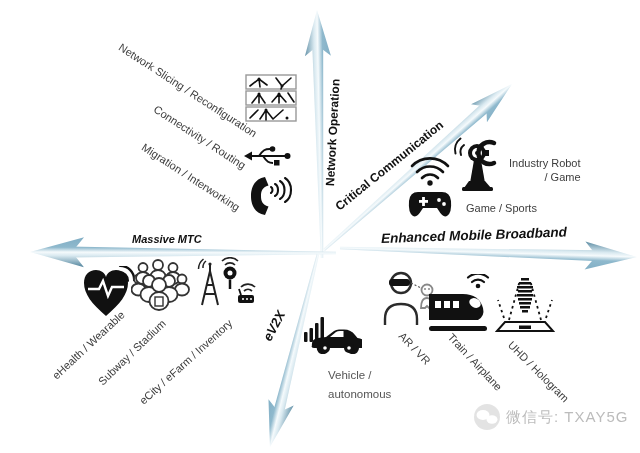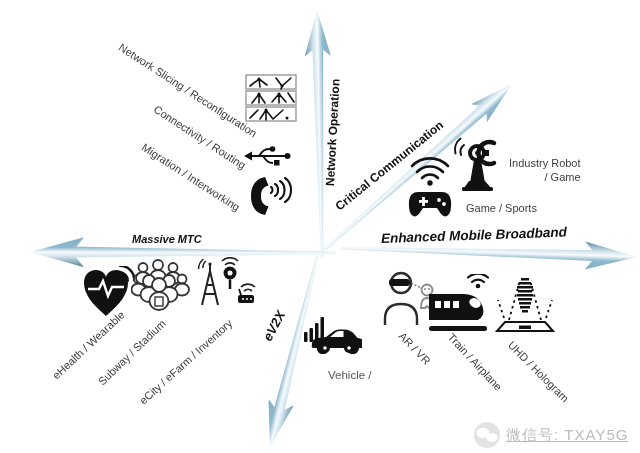--- a/index.html
+++ b/index.html
@@ -251,38 +251,39 @@
     <line x1="51" y1="38" x2="49" y2="32" stroke="#111" stroke-width="1.8"></line>
     <rect x="48" y="38" width="16" height="8" rx="2" fill="#111"></rect>
     <circle cx="53" cy="42" r="1" fill="#fff"></circle>
     <circle cx="57" cy="42" r="1" fill="#fff"></circle>
     <circle cx="61" cy="42" r="1" fill="#fff"></circle>
   </svg>
 
   <div class="rlabel axis-it" style="left:267px;top:334px;font-size:13px;transform:rotate(-62deg);">eV2X</div>
   <div class="block" id="vehicle-label" style="left:308px;top:366px;margin-left:20px;">
     <div>Vehicle /</div>
+    <div>autonomous</div>
   </div>
 
   <svg class="icon" style="left:300px;top:306px;" width="62" height="48" viewBox="0 0 62 48">
     <g fill="#111">
       <rect x="4" y="26" width="3.5" height="10" rx="1"></rect>
       <rect x="9.5" y="22" width="3.5" height="14" rx="1"></rect>
       <rect x="15" y="17" width="3.5" height="19" rx="1"></rect>
       <rect x="20.5" y="11" width="3.5" height="25" rx="1"></rect>
     </g>
     <path d="M12,40 q-1,-7 6,-8 l8,-1 8,-6 q2,-1.5 5,-1.5 h5 q7,0 11,5.5 l2.5,3 q7,1 7,5.5 v2 q0,2.5 -3,2.5 h-2.5 a6.2,6.2 0 0 1 -12.4,0 h-17.5 a6.2,6.2 0 0 1 -12.4,0 h-2.7 q-2.5,0 -2.5,-2.5 z" fill="#111"></path>
     <path d="M30,31 l6,-5 q1.5,-1 4,-1 h3.5 v6 z" fill="#fff"></path>
     <circle cx="25" cy="42" r="5" fill="#111"></circle>
       <circle cx="25" cy="42" r="1.8" fill="#fff"></circle>
     <circle cx="49" cy="42" r="5" fill="#111"></circle>
       <circle cx="49" cy="42" r="1.8" fill="#fff"></circle>
   </svg>
 
-  <div id="watermark" style="left: 472px; top: 420px; color: rgb(188, 188, 188); text-decoration: underline;">
+  <div id="watermark" style="left: 472px; top: 402px; color: rgb(188, 188, 188);">
     <svg width="30" height="30" viewBox="0 0 30 30">
       <circle cx="15" cy="15" r="13" fill="#dadada" opacity="0.75"></circle>
       <ellipse cx="11" cy="13" rx="6.5" ry="5" fill="#fff"></ellipse>
       <ellipse cx="20" cy="17.5" rx="5.5" ry="4.2" fill="#fff"></ellipse>
     </svg>
     <span>微信号: TXAY5G</span>
   </div>
 
 </div>
 

